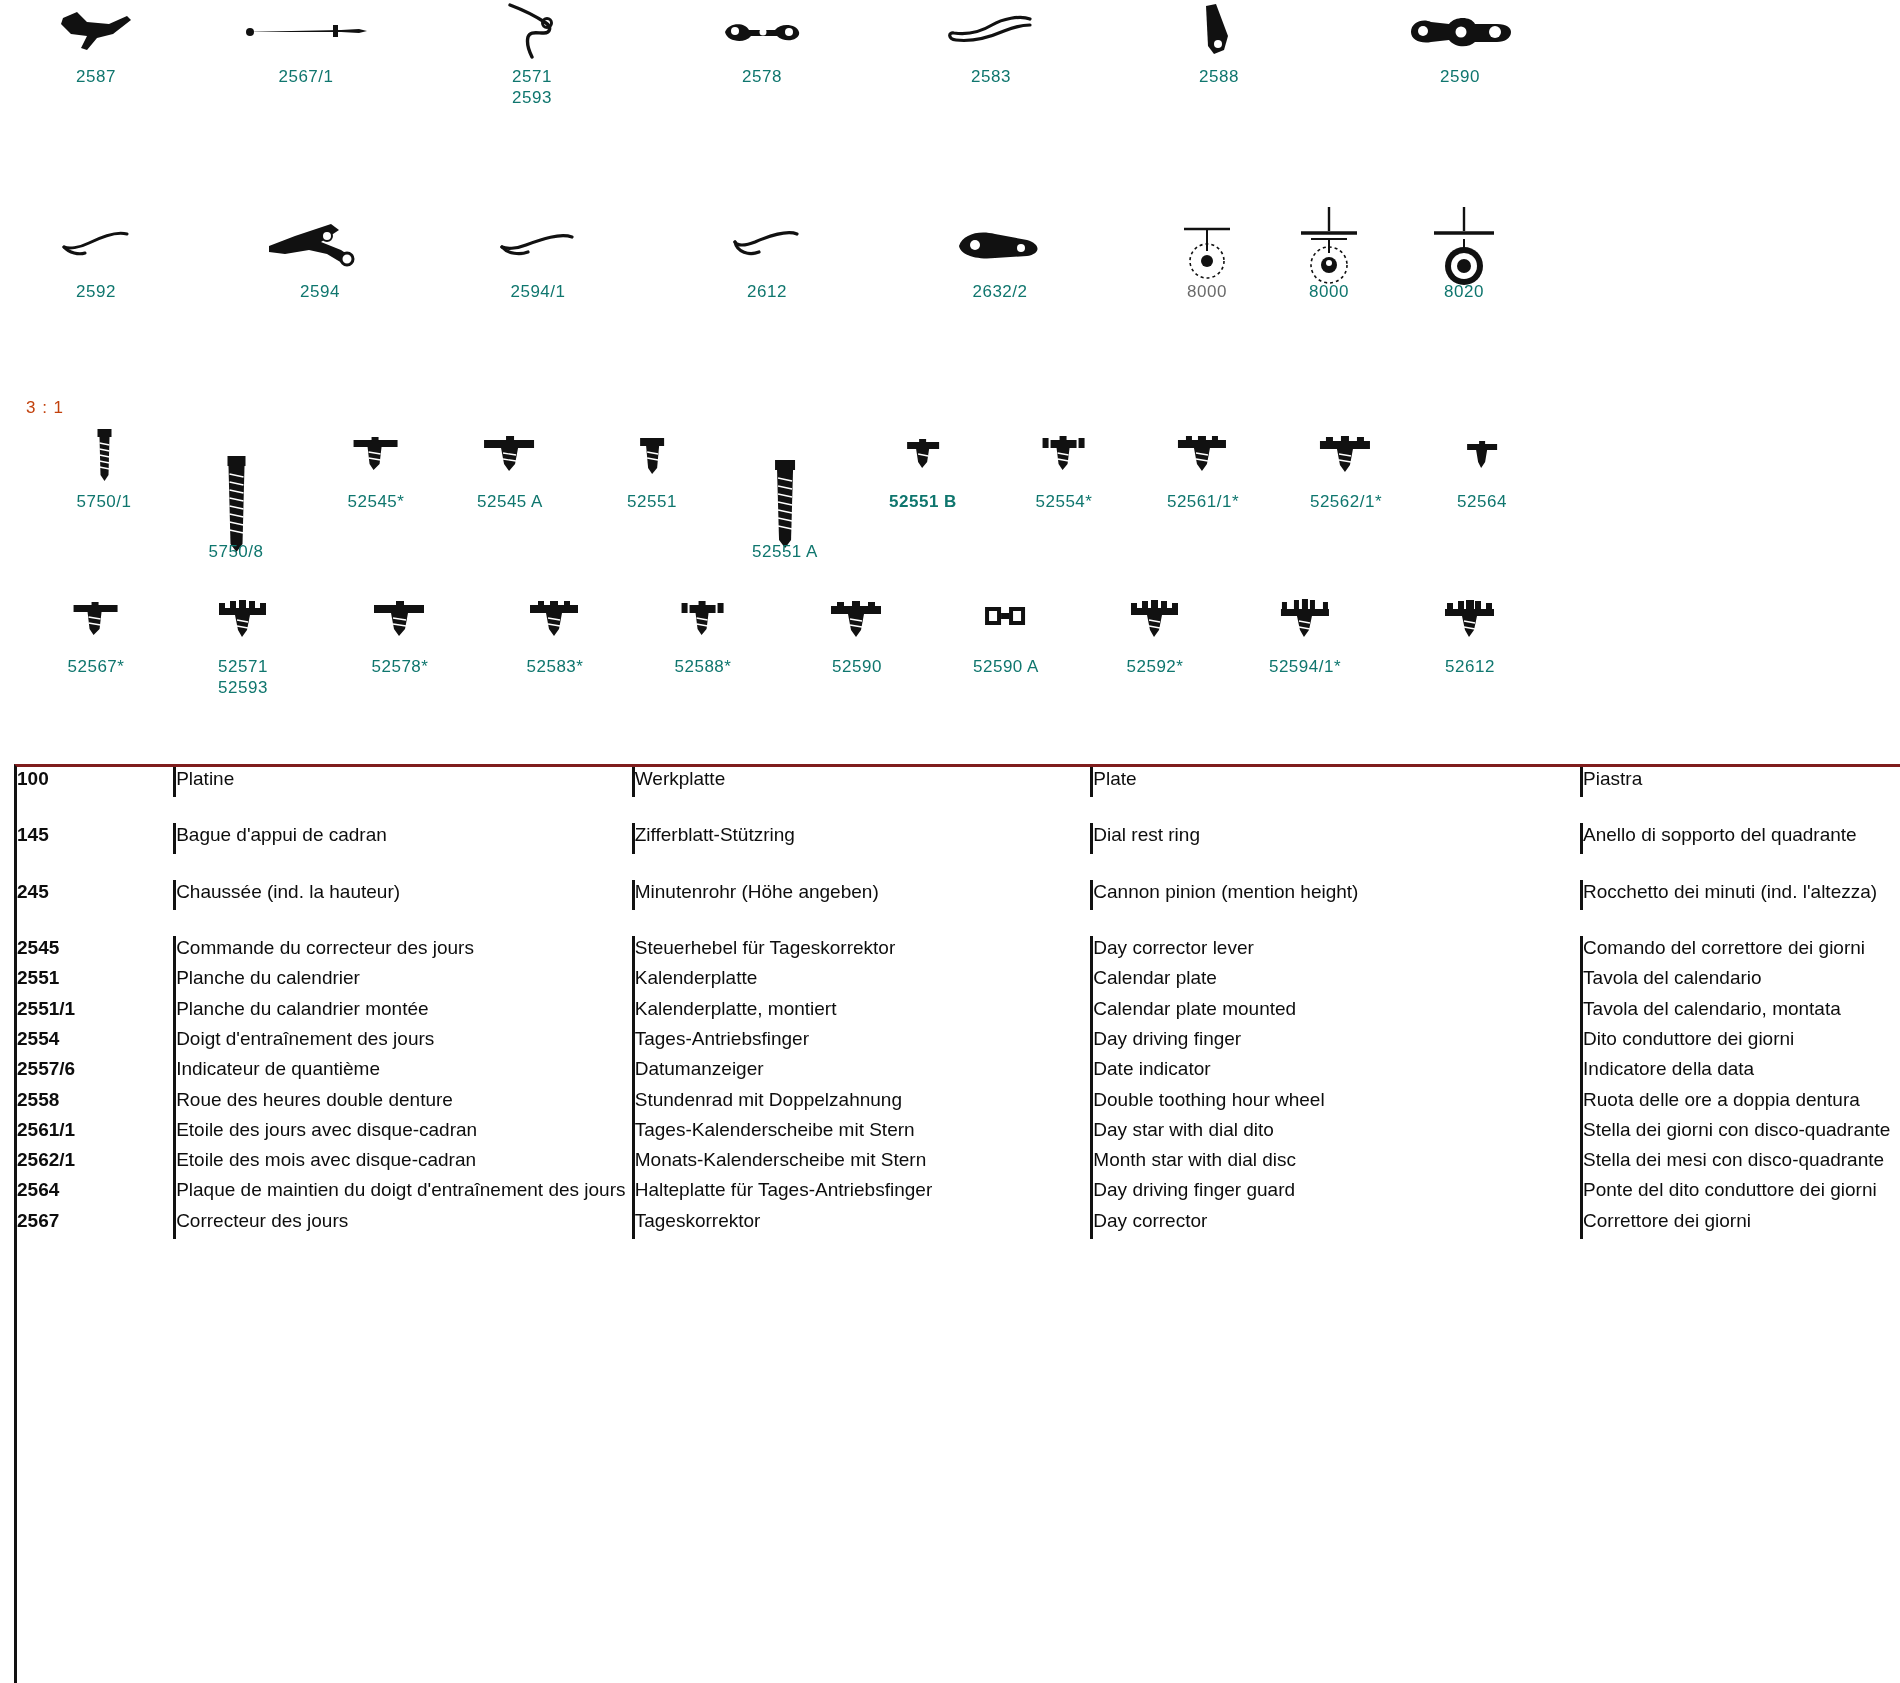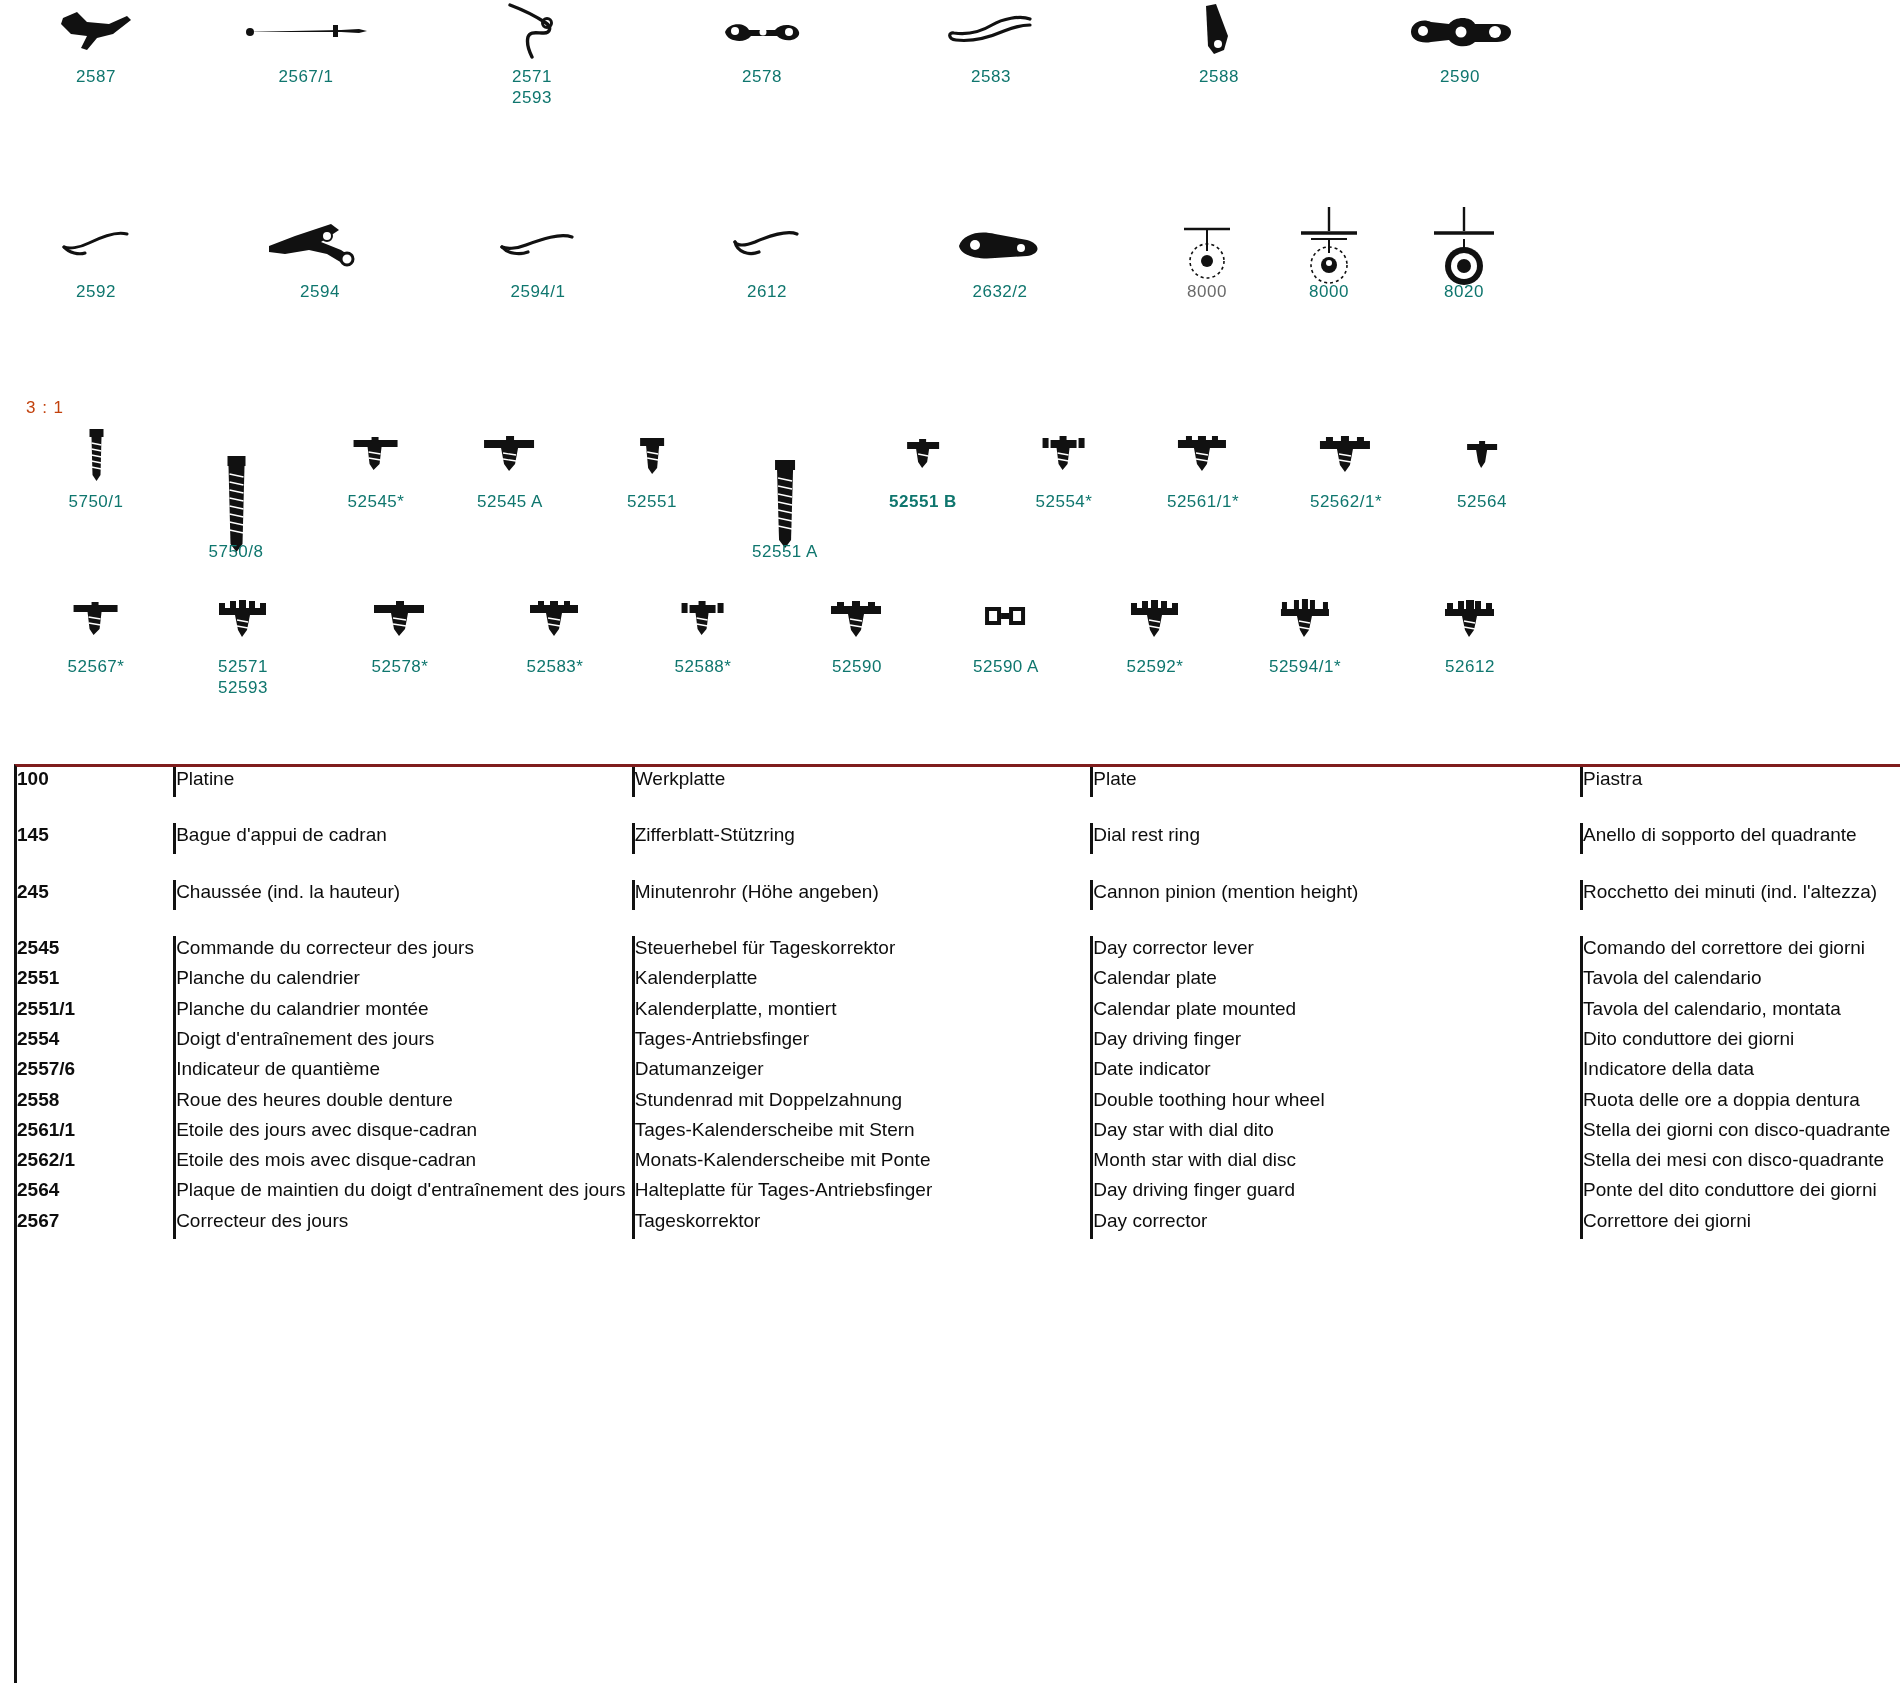--- a/index.html
+++ b/index.html
@@ -254,21 +254,21 @@
                 <circle cx="38" cy="63" r="19" fill="#111"></circle>
                 <circle cx="38" cy="63" r="13" fill="#fff"></circle>
                 <circle cx="38" cy="63" r="7" fill="#111"></circle>
               </g>
             </svg>
           </div>
           <div class="cap">8020</div>
         </div>
       </div>
       <div class="parts-row" style="position: absolute; left: 0px; top: 425px; height: 200px;">
-        <div class="part" style="left: 96px; top: 0px;">
+        <div class="part" style="left: 104px; top: 0px;">
           <div class="glyph">
             <svg width="34" height="62" viewBox="0 0 34 62">
               <rect x="10" y="4" width="14" height="8" fill="#111"></rect>
               <path d="M12 12 L22 12 L21 50 L17 56 L13 50 Z" fill="#111"></path>
               <g stroke="#fff" stroke-width="1.4">
                 <path d="M12 18 L22 20"></path>
                 <path d="M12 24 L22 26"></path>
                 <path d="M12 30 L22 32"></path>
                 <path d="M12 36 L22 38"></path>
                 <path d="M12 42 L22 44"></path>
@@ -666,21 +666,21 @@
           <tr class="row row-tall">
             <td class="num">2561/1</td>
             <td class="fr">Etoile des jours avec disque-cadran</td>
             <td class="de">Tages-Kalenderscheibe mit Stern</td>
             <td class="en">Day star with dial dito</td>
             <td class="it">Stella dei giorni con disco-quadrante</td>
           </tr>
           <tr class="row row-tall">
             <td class="num">2562/1</td>
             <td class="fr">Etoile des mois avec disque-cadran</td>
-            <td class="de">Monats-Kalenderscheibe mit Ponte</td>
+            <td class="de">Monats-Kalenderscheibe mit Stern</td>
             <td class="en">Month star with dial disc</td>
             <td class="it">Stella dei mesi con disco-quadrante</td>
           </tr>
           <tr class="row row-tall">
             <td class="num">2564</td>
             <td class="fr">Plaque de maintien du doigt d'entraînement des jours</td>
             <td class="de">Halteplatte für Tages-Antriebsfinger</td>
             <td class="en">Day driving finger guard</td>
             <td class="it">Ponte del dito conduttore dei giorni</td>
           </tr>

